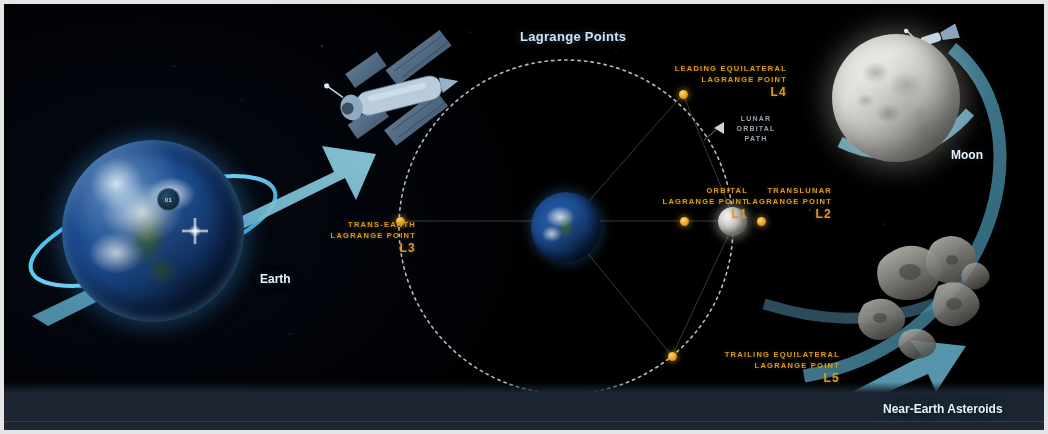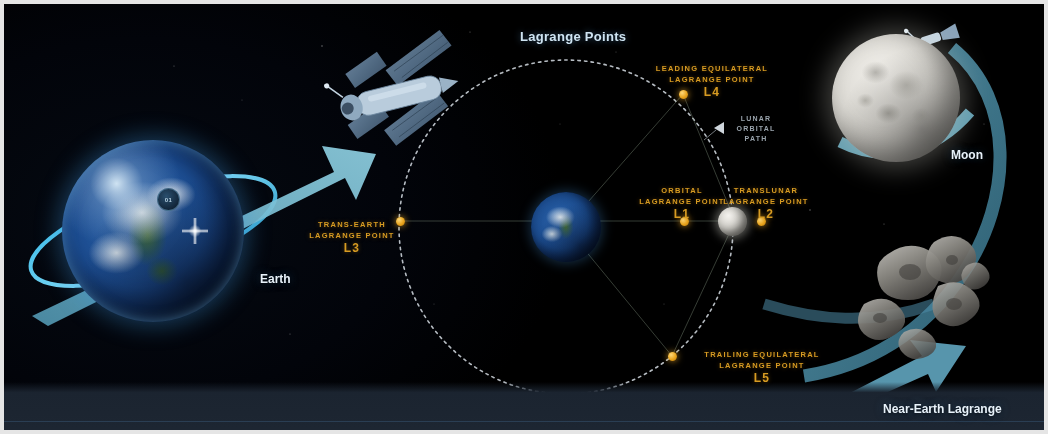--- a/index.html
+++ b/index.html
@@ -33,21 +33,21 @@
   svg.layer{position:absolute;left:0;top:0;width:1048px;height:434px;overflow:visible;}
 
   
   .lbl{position:absolute;white-space:nowrap;}
   .title{
     color:#cfe4f2;font-size:13px;font-weight:bold;letter-spacing:.3px;
     text-shadow:0 0 7px rgba(90,150,200,.55);
   }
   .gold{
     color:#d79b22;font-size:7.5px;letter-spacing:1.25px;line-height:11px;
-    text-align:center;font-weight:bold;
+    text-align:right;font-weight:bold;
     text-shadow:0 0 4px rgba(150,100,15,.6);
   }
   .gold .pt{font-size:12px;letter-spacing:1.2px;display:block;margin-top:2px;}
   .grey{
     color:#9aa4ad;font-size:7px;letter-spacing:1.2px;line-height:10px;
     text-align:center;font-weight:bold;
   }
   .body-lbl{
     color:#e8f2fa;font-size:12px;font-weight:bold;
     text-shadow:0 1px 4px rgba(0,0,0,.9),0 0 8px rgba(60,120,170,.5);
@@ -315,23 +315,23 @@
     <span>LAGRANGE POINT</span>
     <span class="pt">L2</span>
   </div>
 
   <div class="lbl gold" style="left:284px;top:215px;width:128px;">
     <span>TRANS-EARTH</span><br>
     <span>LAGRANGE POINT</span>
     <span class="pt">L3</span>
   </div>
 
-  <div class="lbl gold" style="left:680px;top:345px;width:156px;text-align:center;">
+  <div class="lbl gold" style="left:680px;top:345px;width:156px;">
     <span>TRAILING EQUILATERAL</span><br>
     <span>LAGRANGE POINT</span>
     <span class="pt">L5</span>
   </div>
 
   <div class="lbl body-lbl" style="left:243px;top:268px;">Earth</div>
   <div class="lbl body-lbl" style="left:934px;top:144px;">Moon</div>
-  <div class="lbl body-lbl" style="left:866px;top:398px;">Near-Earth Lagrange</div>
+  <div class="lbl body-lbl" style="left:866px;top:398px;">Near-Earth Asteroids</div>
 
 </div>
 
 </body></html>

